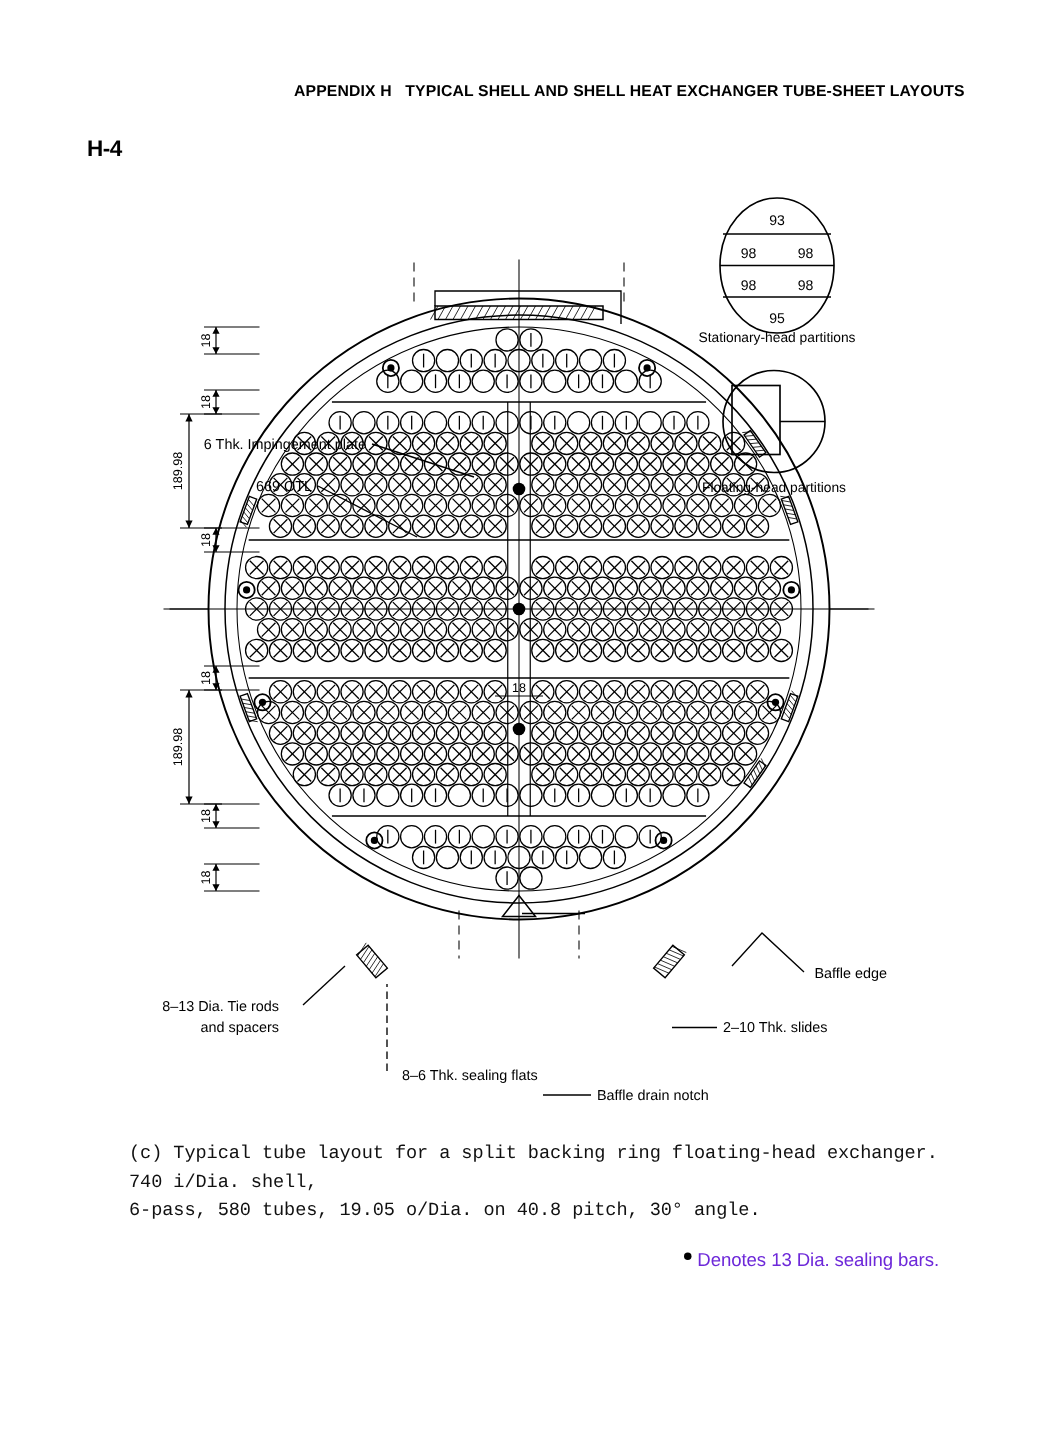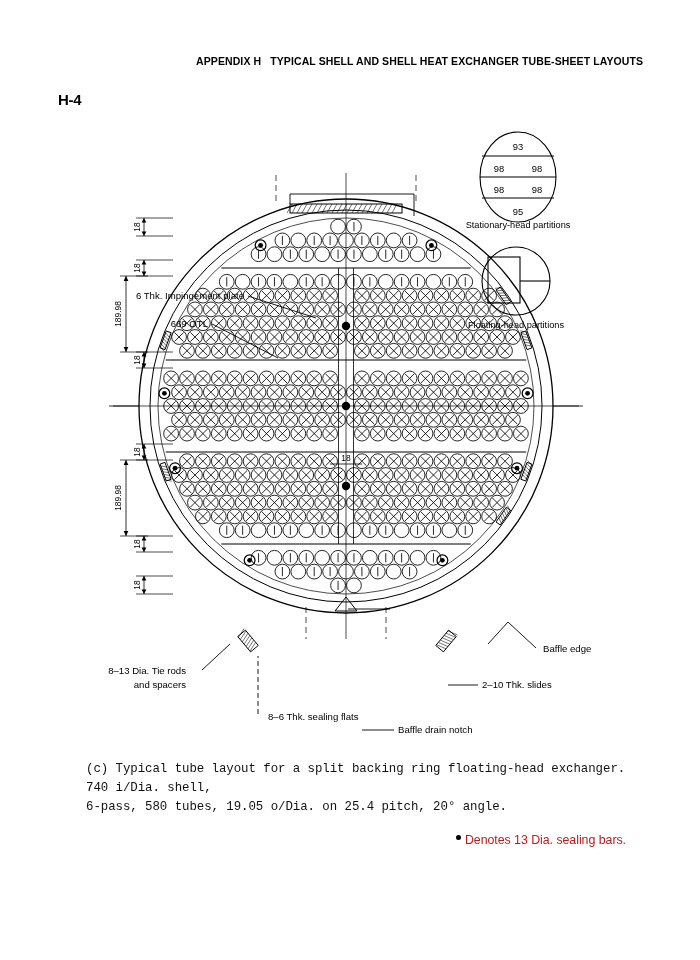--- a/index.html
+++ b/index.html
@@ -69,21 +69,21 @@
     line-height: 19px;
     letter-spacing: -0.05px;
     color: #111;
     font-family: Liberation Mono, monospace;
   }
   .denotes-line {
     margin-top: 16px;
     text-align: right;
     font-size: 12.4px;
     letter-spacing: -0.05px;
-    color: #b91c1c;
+    color: #6d28d9;
   }
   .denotes-dot {
     display: inline-block;
     width: 5px;
     height: 5px;
     border-radius: 50%;
     background: #000;
     vertical-align: 4px;
     margin-right: 4px;
   }
@@ -1416,17 +1416,17 @@
         <polygon points="110,364 107.6,369 112.4,369" fill="#000"></polygon>
         <polygon points="110,440 107.6,435 112.4,435" fill="#000"></polygon>
         <text x="105" y="402" class="dim" text-anchor="middle" transform="rotate(-90 105 402)">189.98</text>
       </g>
 
   </svg>
 </div>
 
 <div class="caption-block">
   <div class="caption-line">(c) Typical tube layout for a split backing ring floating-head exchanger. 740 i/Dia. shell,</div>
-  <div class="caption-line">6-pass, 580 tubes, 19.05 o/Dia. on 25.4 pitch, 20° angle.</div>
+  <div class="caption-line">6-pass, 580 tubes, 19.05 o/Dia. on 40.8 pitch, 30° angle.</div>
   <div class="denotes-line">
     <span class="denotes-dot"></span><span>Denotes 13 Dia. sealing bars.</span>
   </div>
 </div>
 
 </body></html>

